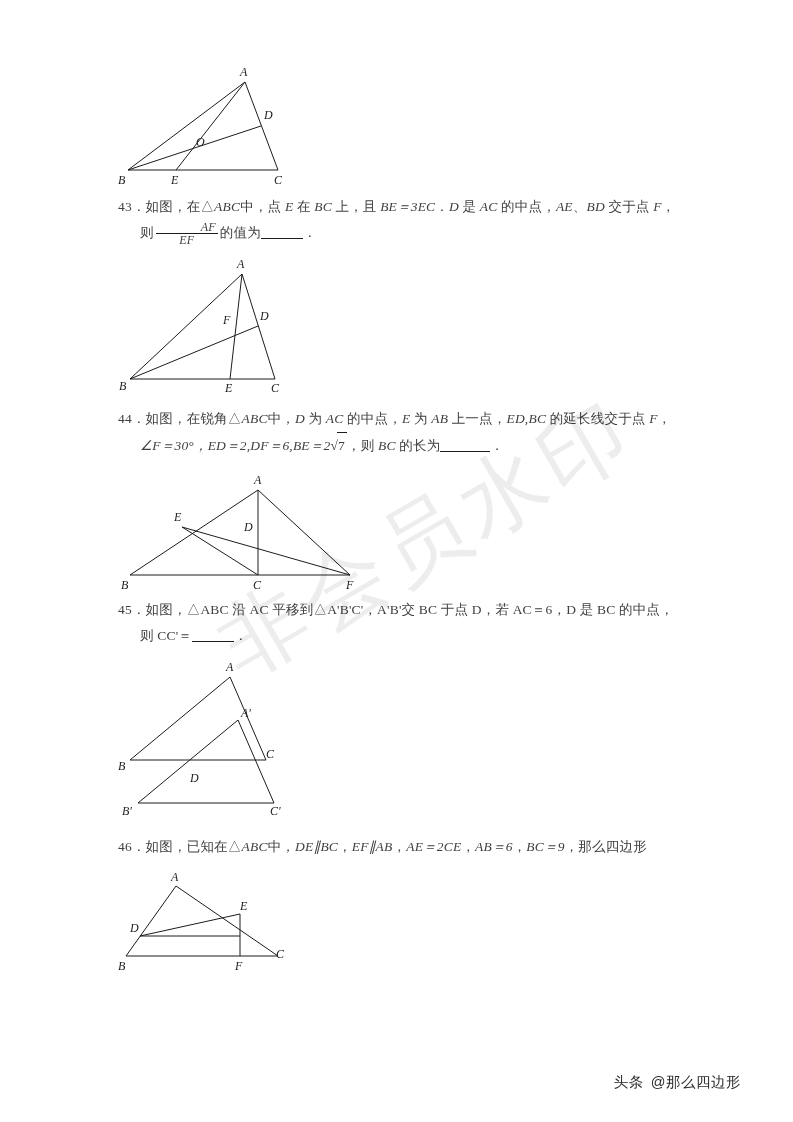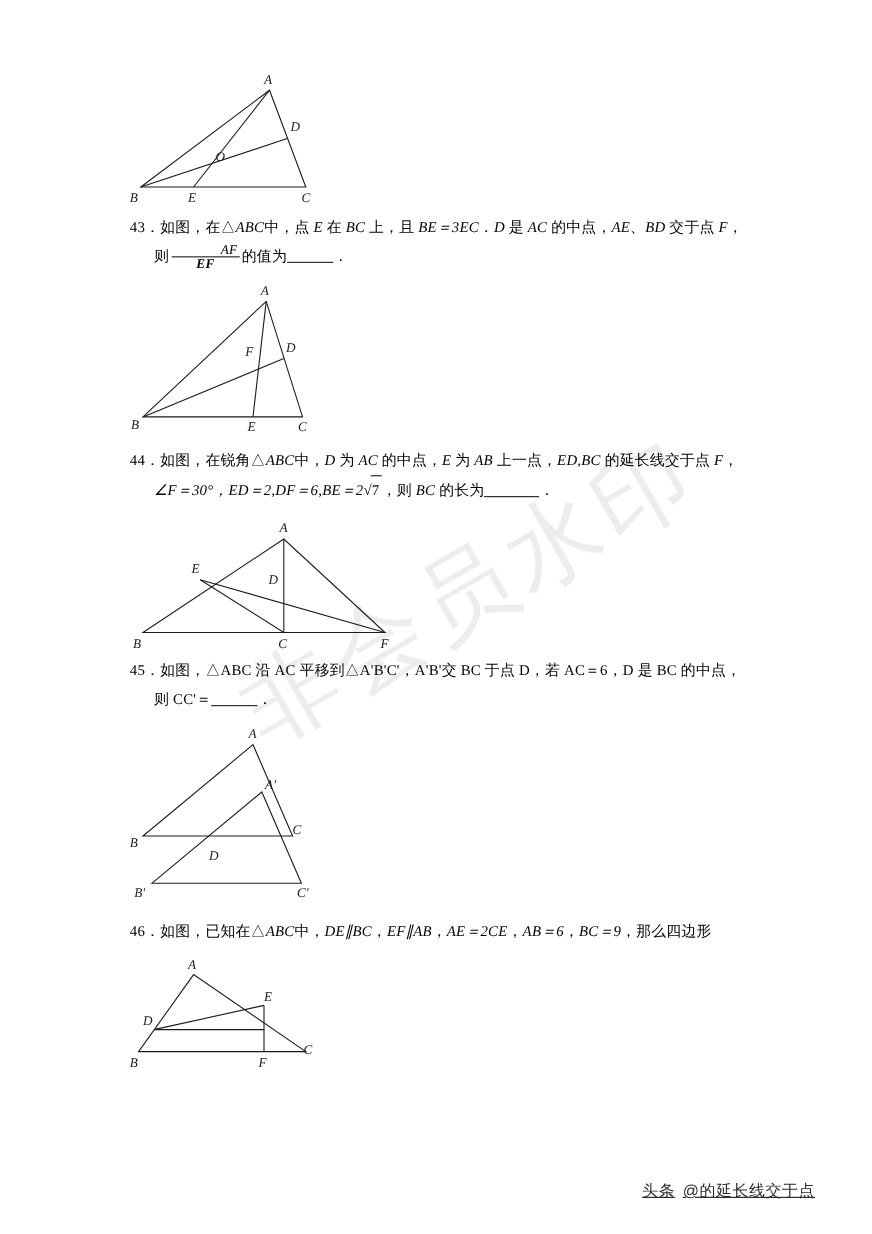--- a/index.html
+++ b/index.html
@@ -30,40 +30,40 @@
   }
   .fig {
     position: relative;
     margin: 0 auto;
   }
   .fig svg { display: block; }
   .qtext {
     font-family: "Liberation Serif", serif;
     font-size: 13.5px;
     line-height: 26px;
-    color: #000000;
+    color: #404040;
     letter-spacing: 0.2px;
   }
   .qtext .it { font-style: italic; }
   .blank {
     display: inline-block;
     border-bottom: 1px solid #1c1c1c;
     vertical-align: -2px;
   }
   .frac {
     display: inline-block;
     text-align: center;
     vertical-align: -7px;
     font-style: italic;
     font-size: 12px;
     line-height: 12px;
     margin: 0 2px;
   }
   .frac .num { display: block; padding: 0 2px; margin-left: 43px; }
-  .frac .den { display: block; border-top: 1px solid #1c1c1c; padding: 0 2px; font-weight: bold; }
+  .frac .den { display: block; border-top: 1px solid #1c1c1c; padding: 0 2px; }
   .sqrt {
     display: inline-block;
     border-top: 1px solid #1c1c1c;
     padding: 0 2px 0 1px;
     margin-left: -1px;
   }
   .lbl {
     font-family: "Liberation Serif", serif;
     font-style: italic;
     font-size: 12px;
@@ -86,21 +86,20 @@
     font-weight: 500;
   }
   .wm1 { left: 196px; top: 480px; }
   .footer {
     position: absolute;
     right: 52px;
     bottom: 30px;
     display: flex;
     align-items: center;
     gap: 7px;
-    text-decoration: underline;
   }
   .footer-text {
     font-family: "Liberation Sans", sans-serif;
     font-size: 14.5px;
     color: #2b2b2b;
     letter-spacing: 0.5px;
   }
   .q-block { margin: 0; }
   .indent2 { padding-left: 22px; }
 </style>
@@ -227,16 +226,16 @@
     </div>
 
   </div>
 
   <div class="watermark">
     <div class="wm-text wm1">非会员水印</div>
   </div>
 
   <div class="footer">
     <span class="footer-text">头条</span>
-    <span class="footer-text">@的延长线交于点</span>
+    <span class="footer-text">@那么四边形</span>
   </div>
 
 </div>
 
 </body></html>

